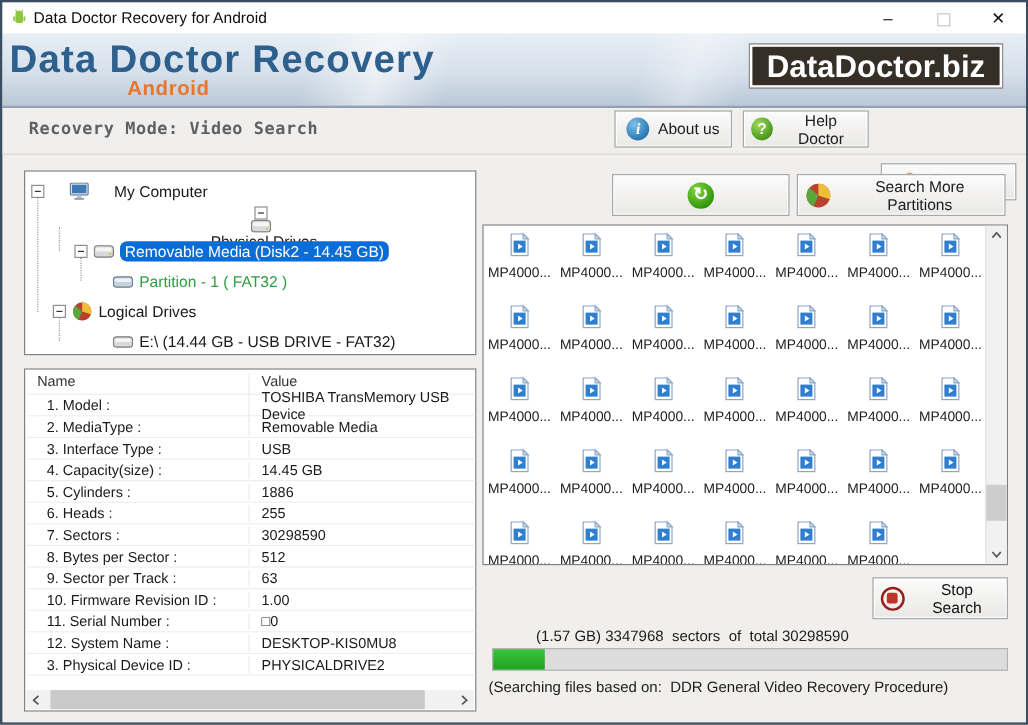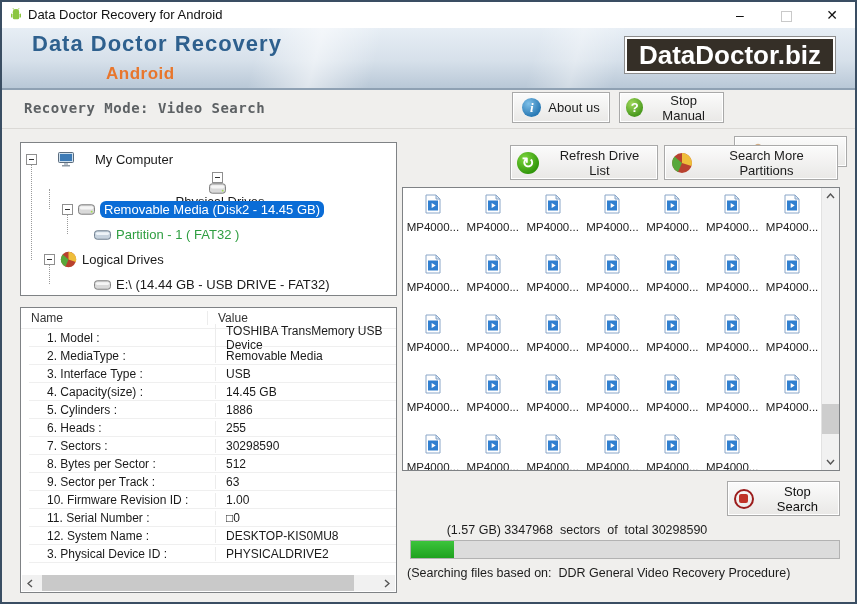--- a/index.html
+++ b/index.html
@@ -16,21 +16,21 @@
   .wc .maxbox { display:inline-block; width:9px; height:9px; border:1px solid #c9c9c9; vertical-align:middle; }
   
   .banner {
     position:absolute; top:26px; left:0; right:0; height:60px;
     background:
       linear-gradient(105deg, rgba(255,255,255,0) 30%, rgba(255,255,255,.55) 37%, rgba(255,255,255,0) 44%),
       linear-gradient(105deg, rgba(255,255,255,0) 62%, rgba(255,255,255,.35) 67%, rgba(255,255,255,0) 72%),
       linear-gradient(180deg, #e7eef5 0%, #d6e0ea 55%, #b9c8d7 100%);
     border-bottom:2px solid #8fa1b3;
   }
-  .brand { position:absolute; left:30px; top:3px; font-size:22px; font-weight:bold; letter-spacing:1px; color:#2e608e; }
+  .brand { position:absolute; left:6px; top:3px; font-size:32px; font-weight:bold; letter-spacing:1px; color:#2e608e; }
   .edition { position:absolute; left:104px; top:36px; font-size:17px; font-weight:bold; color:#e8762c; letter-spacing:.5px; }
   .logo {
     position:absolute; right:20px; top:9px; height:32px; line-height:32px; padding:0 12px;
     background:#352f27; color:#fff; font-size:26px; font-weight:bold;
     border:2px solid #fdfdfd; box-shadow:0 0 0 1px #8d8d8d; cursor:pointer;
   }
   
   .toolrow { position:absolute; top:88px; left:0; right:0; height:38px; background:#f0efed; border-bottom:1px solid #dbd9d6; }
   .recovery-mode {
     position:absolute; left:22px; top:10px;
@@ -60,21 +60,21 @@
   .ticon { margin-right:5px; flex:none; display:inline-flex; }
   .tlabel { white-space:nowrap; }
   .tlabel.sel { background:#0a6cd6; color:#fff; padding:1px 4px;border-radius:6px; }
   .tlabel.green { color:#2f9e41; }
   .guide { position:absolute; width:0; border-left:1px dotted #9a9a9a; }
   .props-panel { left:18px; top:305px; width:377px; height:286px; box-sizing:border-box; font-size:12px; }
   .phead { display:flex; height:20px; align-items:center; color:#333; border-bottom:1px solid #eee; }
   .phead .pname { padding-left:10px; }
   .pname { width:186px; box-sizing:border-box; flex:none; }
   .pvalue { flex:1; border-left:1px solid #ececec; padding-left:10px; box-sizing:border-box; }
-  .prow { display:flex; height:17px; align-items:center; border-bottom:1px solid #efefef; color:#1a1a1a;margin-left:8px; }
+  .prow { display:flex; height:17px; align-items:center; border-bottom:1px solid #efefef; color:#1a1a1a; }
   .prow .pname { padding-left:18px; }
   .hscroll {
     position:absolute; left:1px; right:1px; bottom:1px; height:16px; background:#f1f1f1; 
   }
   .hthumb { position:absolute; left:20px; top:0; width:312px; height:16px; background:#c9c9c9; }
   .harrow { position:absolute; top:0; width:16px; height:16px; display:flex; align-items:center; justify-content:center; }
   .harrow.left { left:0; } .harrow.right { right:0; }
   
   .act-btn {
     position:absolute; top:143px; height:35px; display:flex; align-items:center; justify-content:center; gap:9px;
@@ -143,21 +143,21 @@
   </div>
 
   <div class="toolrow">
     <div class="recovery-mode">Recovery Mode: Video Search</div>
     <button class="tb-btn btn-about">
       <span class="circle-icon info-circle">i</span>
       <span>About us</span>
     </button>
     <button class="tb-btn btn-help">
       <span class="circle-icon help-circle">?</span>
-      <span>Stop Manual</span>
+      <span>Help Doctor</span>
     </button>
     <button class="tb-btn btn-support">
       <span style="display:inline-flex;">
         <svg viewBox="0 0 20 20" width="20" height="20">
           <circle cx="10" cy="5.6" r="3.4" fill="#e9bd8c" stroke="#b98d5f" stroke-width=".6"></circle>
           <path d="M3.5 18 c0-4.4 3.1-6.5 6.5-6.5 s6.5 2.1 6.5 6.5 z" fill="#3d5a8a"></path>
           <path d="M8.3 11.7 l1.7 2.2 1.7-2.2 z" fill="#fff"></path>
         </svg>
       </span>
       <span>Support</span>
@@ -309,21 +309,20 @@
       <span class="harrow right">
         <svg width="6" height="9">
             <polyline points="1,1 5,4.5 1,8" fill="none" stroke="#555" stroke-width="1.4"></polyline>
           </svg>
       </span>
     </div>
   </div>
 
   <button class="act-btn btn-refresh">
     <span class="refresh-circle">↻</span>
-    <span>Refresh Drive List</span>
   </button>
   <button class="act-btn btn-partitions">
     <span style="display:inline-flex;">
       <svg viewBox="0 0 20 20" width="22" height="22">
         <circle cx="10" cy="10" r="9" fill="#b8412f"></circle>
         <path d="M10 10 L10 1 A9 9 0 0 1 18.6 12.8 Z" fill="#eebd3a"></path>
         <path d="M10 10 L3.2 4.1 A9 9 0 0 0 6.4 18.2 Z" fill="#58a83a"></path>
       </svg>
     </span>
     <span>Search More Partitions</span>

